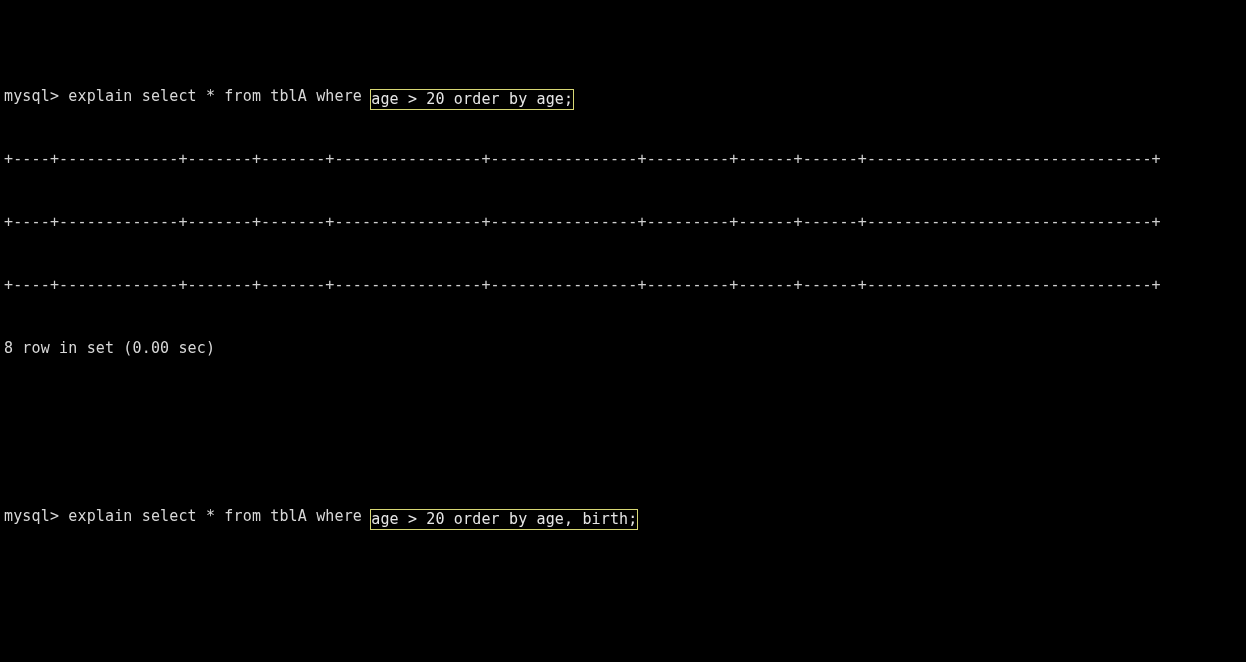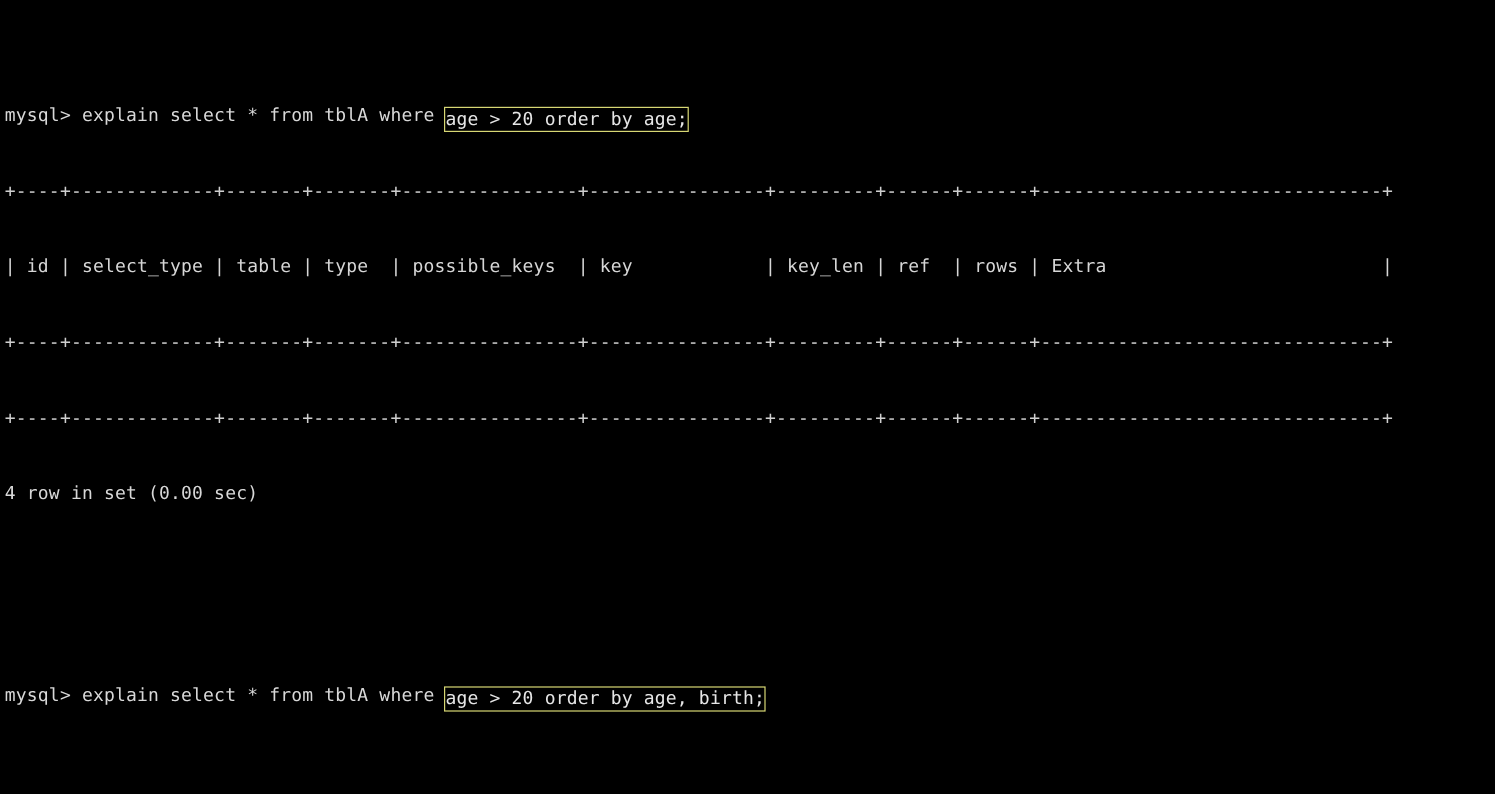--- a/index.html
+++ b/index.html
@@ -74,24 +74,23 @@
 </style>
 </head>
 <body>
 
 <div class="terminal">
   <div class="screen">
 
     
     <div class="prompt-line"><span class="seg">mysql&gt; explain select * from tblA where </span><span class="hl">age &gt; 20 order by age;</span></div>
     <div class="line rule">+----+-------------+-------+-------+----------------+----------------+---------+------+------+-------------------------------+</div>
-    <div class="line tbl">| id | select_type | table | type  | possible_keys  | key            | key_len | ref  | rows | Extra                         |</div>
     <div class="line rule">+----+-------------+-------+-------+----------------+----------------+---------+------+------+-------------------------------+</div>
     <div class="line rule">+----+-------------+-------+-------+----------------+----------------+---------+------+------+-------------------------------+</div>
-    <div class="line res">4 row in set (0.00 sec)</div>
+    <div class="line res">8 row in set (0.00 sec)</div>
     <div class="line blank">&nbsp;</div>
 
     
     <div class="prompt-line"><span class="seg">mysql&gt; explain select * from tblA where </span><span class="hl">age &gt; 20 order by age, birth;</span></div>
     
     
     
     
     
     

